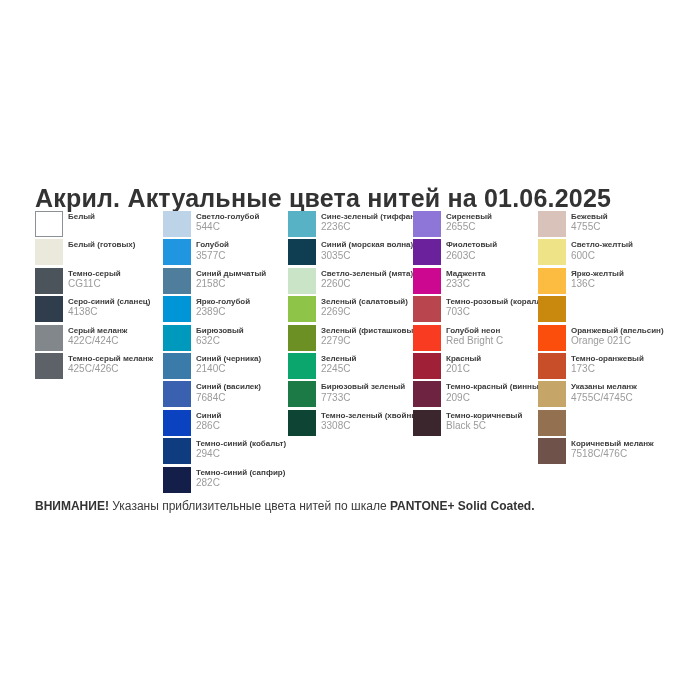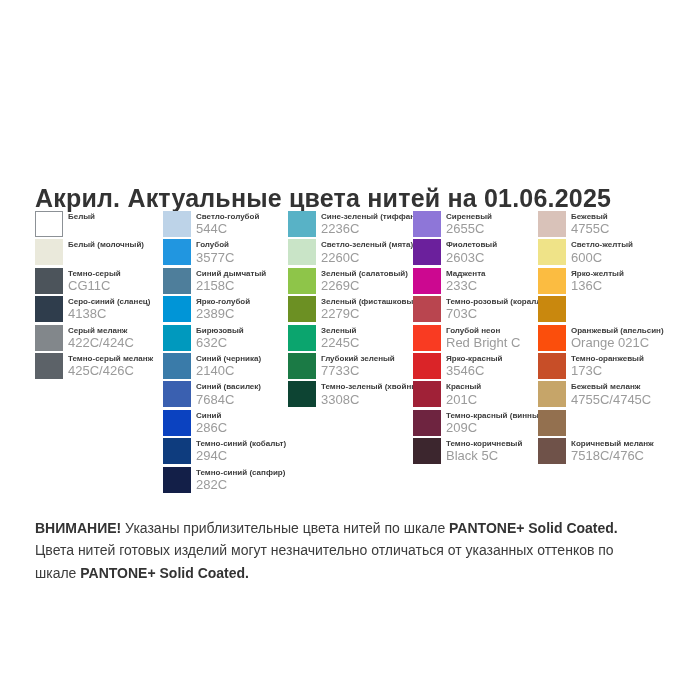--- a/index.html
+++ b/index.html
@@ -47,35 +47,35 @@
     flex-direction: column;
   }
   .name {
     font-size: 8px;
     font-weight: bold;
     color: #3b3b3b;
     line-height: 1.15;
     white-space: nowrap;
   }
   .code {
-    font-size: 13px;
+    font-size: 10px;
     color: #9b9b9b;
     line-height: 1.25;
     white-space: nowrap;
   }
   
   .column:nth-child(1) .item:nth-child(7) .name {
     white-space: normal;
     width: 80px;
   }
   .notice {
     position: absolute;
-    left: 35px; top: 517px;
+    left: 35px; top: 497px;
     width: 620px;
-    font-size: 14px;
+    font-size: 12px;
     line-height: 1.6;
     color: #3b3b3b;
   }
   .notice p { margin: 0; }
   .notice b { color: #333333; }
 </style>
 </head>
 <body>
 
 <h1 class="page-title">Акрил. Актуальные цвета нитей на 01.06.2025</h1>
@@ -85,21 +85,21 @@
       <div class="item">
         <span class="swatch bordered" style="background: rgb(255, 255, 255);"></span>
         <span class="txt">
           <span class="name">Белый</span>
           <span class="code"></span>
         </span>
       </div>
       <div class="item">
         <span class="swatch" style="background: rgb(234, 233, 219);"></span>
         <span class="txt">
-          <span class="name">Белый (молочный)</span>
+          <span class="name">Белый (готовых)</span>
           <span class="code"></span>
         </span>
       </div>
       <div class="item">
         <span class="swatch" style="background: rgb(76, 84, 91);"></span>
         <span class="txt">
           <span class="name">Темно-серый</span>
           <span class="code">CG11C</span>
         </span>
       </div>
@@ -199,20 +199,27 @@
     </div>
     <div class="column">
       <div class="item">
         <span class="swatch" style="background: rgb(88, 178, 198);"></span>
         <span class="txt">
           <span class="name">Сине-зеленый (тиффани)</span>
           <span class="code">2236C</span>
         </span>
       </div>
       <div class="item">
+        <span class="swatch" style="background: rgb(15, 62, 82);"></span>
+        <span class="txt">
+          <span class="name">Синий (морская волна)</span>
+          <span class="code">3035C</span>
+        </span>
+      </div>
+      <div class="item">
         <span class="swatch" style="background: rgb(201, 228, 199);"></span>
         <span class="txt">
           <span class="name">Светло-зеленый (мята)</span>
           <span class="code">2260C</span>
         </span>
       </div>
       <div class="item">
         <span class="swatch" style="background: rgb(142, 197, 73);"></span>
         <span class="txt">
           <span class="name">Зеленый (салатовый)</span>
@@ -229,21 +236,21 @@
       <div class="item">
         <span class="swatch" style="background: rgb(11, 165, 110);"></span>
         <span class="txt">
           <span class="name">Зеленый</span>
           <span class="code">2245C</span>
         </span>
       </div>
       <div class="item">
         <span class="swatch" style="background: rgb(27, 122, 69);"></span>
         <span class="txt">
-          <span class="name">Глубокий зеленый</span>
+          <span class="name">Бирюзовый зеленый</span>
           <span class="code">7733C</span>
         </span>
       </div>
       <div class="item">
         <span class="swatch" style="background: rgb(13, 68, 51);"></span>
         <span class="txt">
           <span class="name">Темно-зеленый (хвойный)</span>
           <span class="code">3308C</span>
         </span>
       </div>
@@ -278,27 +285,20 @@
         </span>
       </div>
       <div class="item">
         <span class="swatch" style="background: rgb(249, 59, 34);"></span>
         <span class="txt">
           <span class="name">Голубой неон</span>
           <span class="code">Red Bright C</span>
         </span>
       </div>
       <div class="item">
-        <span class="swatch" style="background: rgb(218, 36, 40);"></span>
-        <span class="txt">
-          <span class="name">Ярко-красный</span>
-          <span class="code">3546C</span>
-        </span>
-      </div>
-      <div class="item">
         <span class="swatch" style="background: rgb(160, 33, 55);"></span>
         <span class="txt">
           <span class="name">Красный</span>
           <span class="code">201C</span>
         </span>
       </div>
       <div class="item">
         <span class="swatch" style="background: rgb(110, 36, 64);"></span>
         <span class="txt">
           <span class="name">Темно-красный (винный)</span>
@@ -348,33 +348,32 @@
       <div class="item">
         <span class="swatch" style="background: rgb(199, 78, 40);"></span>
         <span class="txt">
           <span class="name">Темно-оранжевый</span>
           <span class="code">173C</span>
         </span>
       </div>
       <div class="item">
         <span class="swatch" style="background: rgb(198, 165, 105);"></span>
         <span class="txt">
-          <span class="name">Бежевый меланж</span>
+          <span class="name">Указаны меланж</span>
           <span class="code">4755C/4745C</span>
         </span>
       </div>
       <div class="item">
         <span class="swatch" style="background: rgb(147, 112, 79);"></span>
       </div>
       <div class="item">
         <span class="swatch" style="background: rgb(111, 82, 73);"></span>
         <span class="txt">
           <span class="name">Коричневый меланж</span>
           <span class="code">7518C/476C</span>
         </span>
       </div>
     </div>
   </div>
 
 <div class="notice">
   <p><b>ВНИМАНИЕ!</b><span> Указаны приблизительные цвета нитей по шкале </span><b>PANTONE+ Solid Coated.</b></p>
-  <p><span>Цвета нитей готовых изделий могут незначительно отличаться от указанных оттенков по шкале </span><b>PANTONE+ Solid Coated.</b></p>
 </div>
 
 </body></html>

